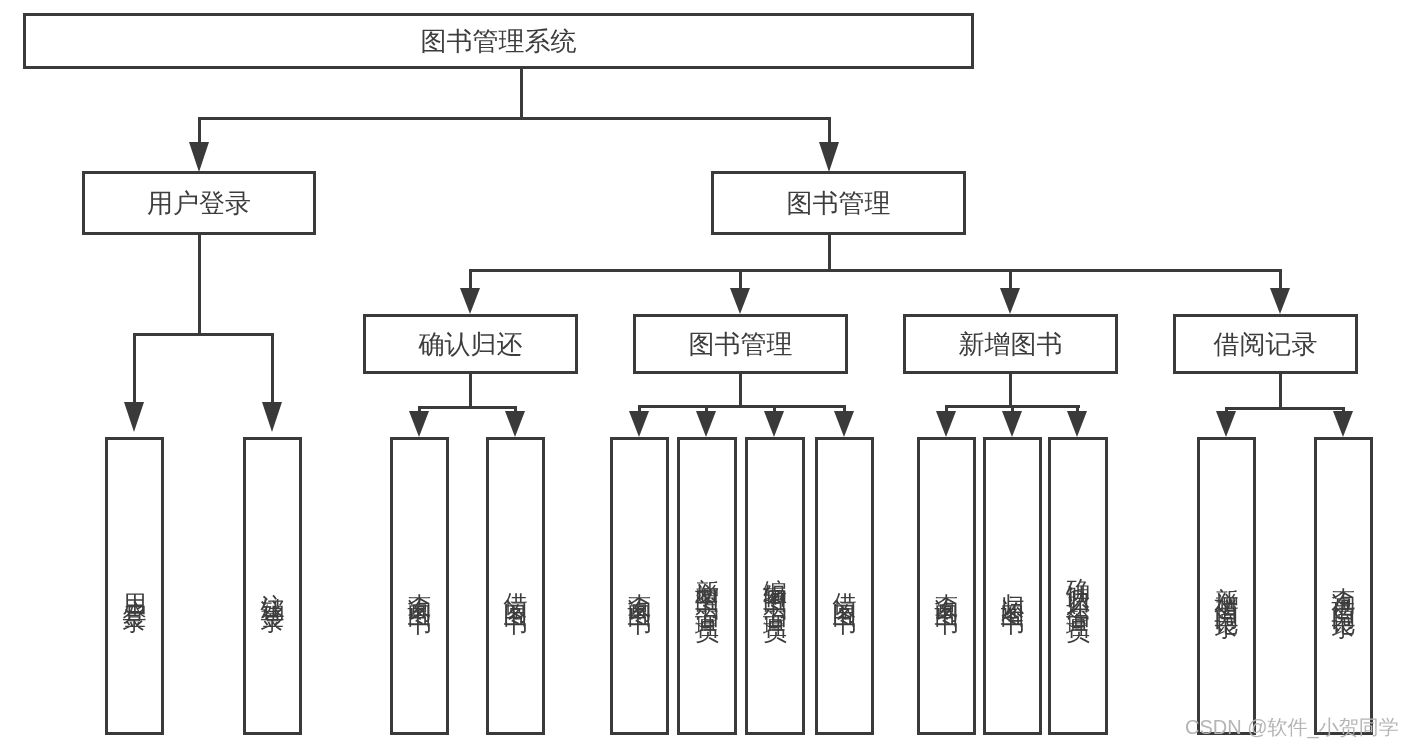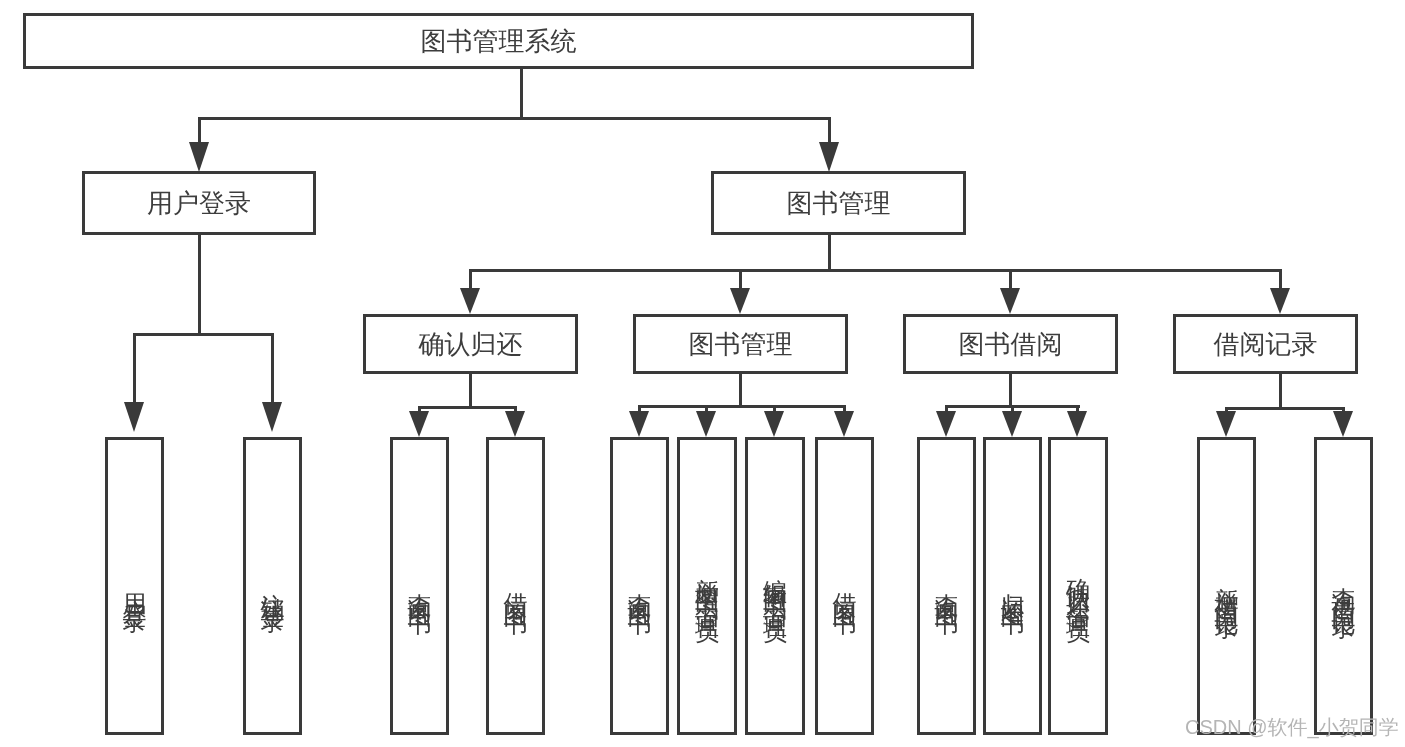--- a/index.html
+++ b/index.html
@@ -94,21 +94,21 @@
   <div class="arrow" style="left:1000px; top:288px;"></div>
   <div class="arrow" style="left:1270px; top:288px;"></div>
 
   <div class="node" style="left:363px; top:314px; width:215px; height:60px;">
     <span class="label">确认归还</span>
   </div>
   <div class="node" style="left:633px; top:314px; width:215px; height:60px;">
     <span class="label">图书管理</span>
   </div>
   <div class="node" style="left:903px; top:314px; width:215px; height:60px;">
-    <span class="label">图书借阅</span>
+    <span class="label">新增图书</span>
   </div>
   <div class="node" style="left:1173px; top:314px; width:185px; height:60px;">
     <span class="label">借阅记录</span>
   </div>
 
   <div class="line" style="left:469px; top:374px; width:3px; height:35px;"></div>
   <div class="line" style="left:418px; top:406px; width:99px; height:3px;"></div>
   <div class="line" style="left:418px; top:406px; width:3px; height:7px;"></div>
   <div class="line" style="left:514px; top:406px; width:3px; height:7px;"></div>
   <div class="arrow" style="left:409px; top:411px;"></div>

